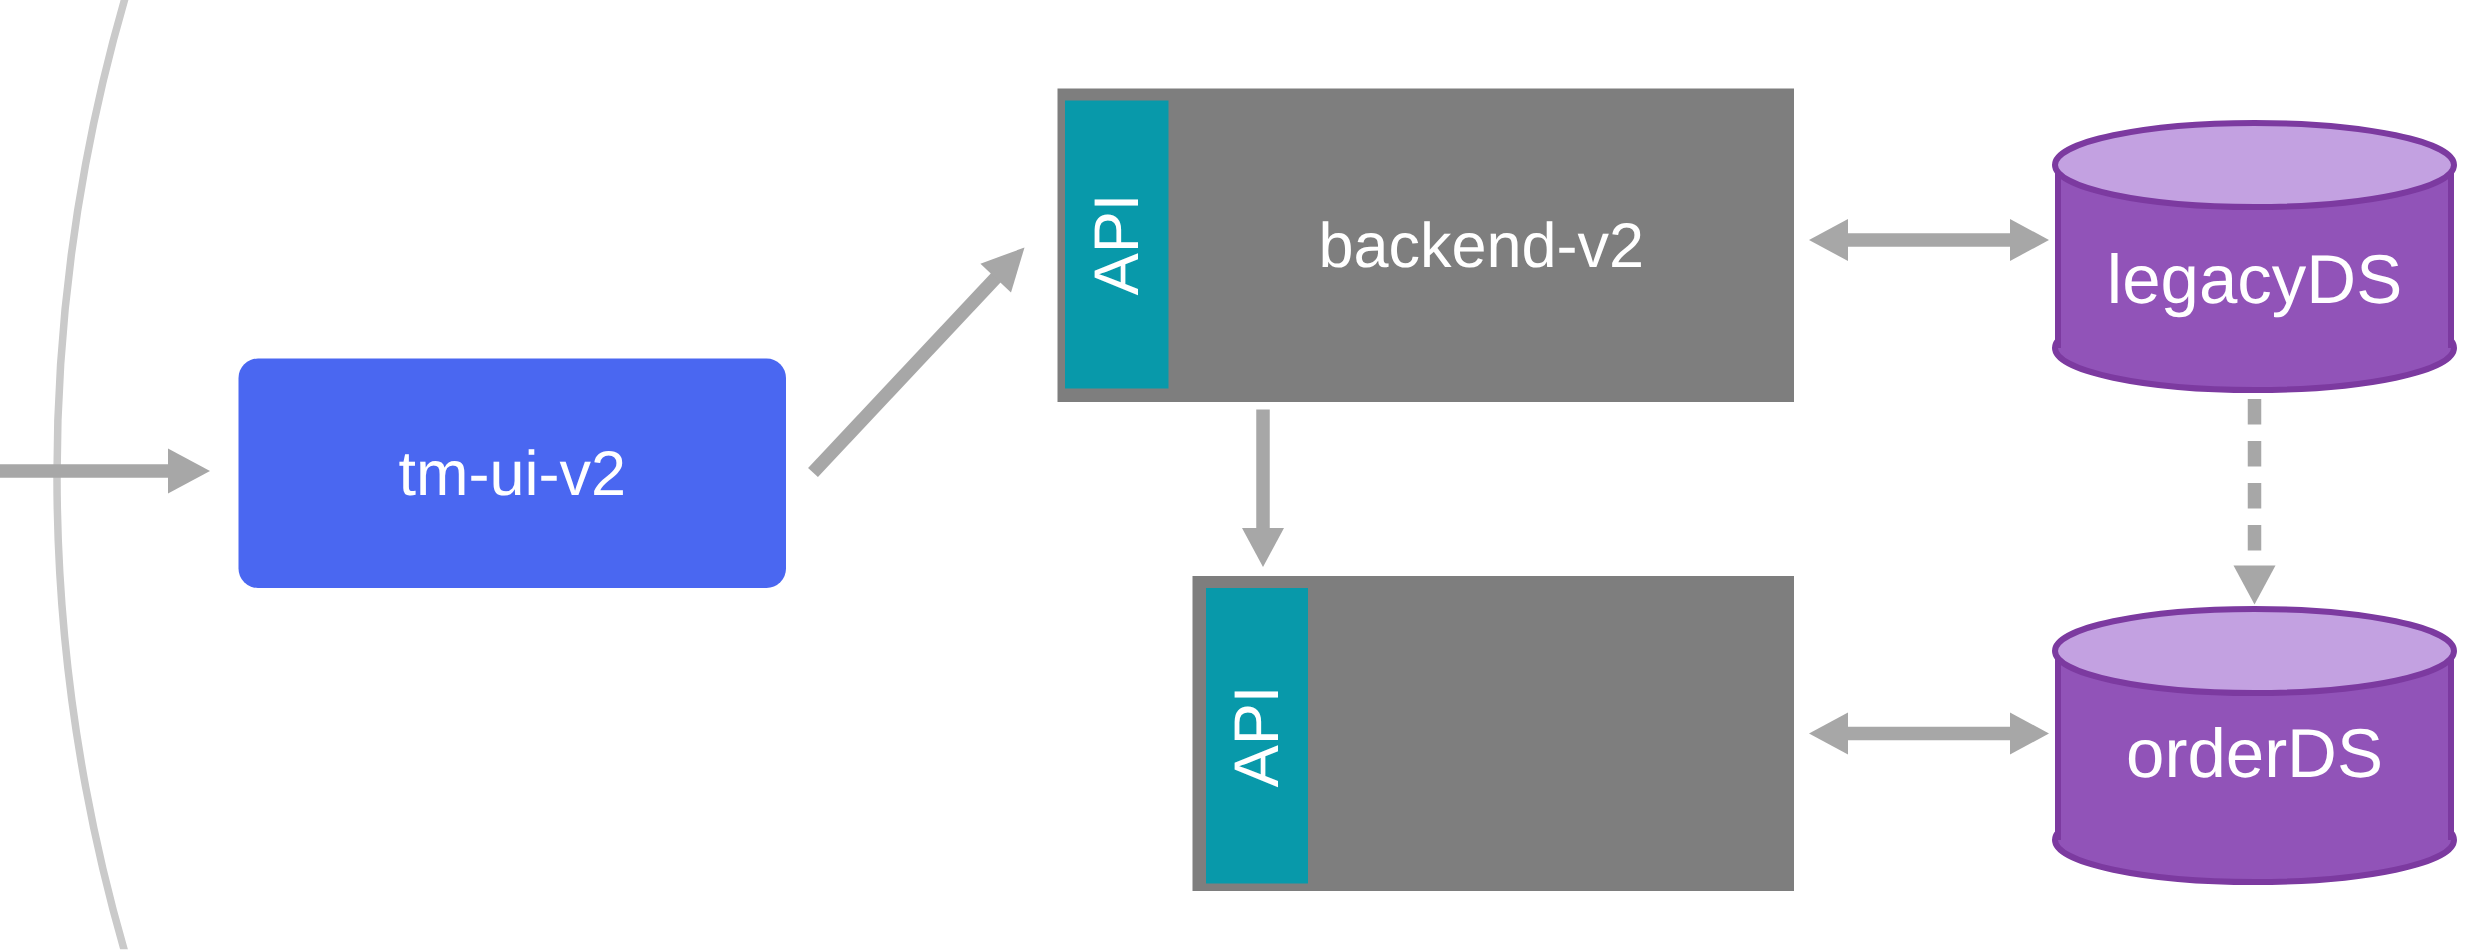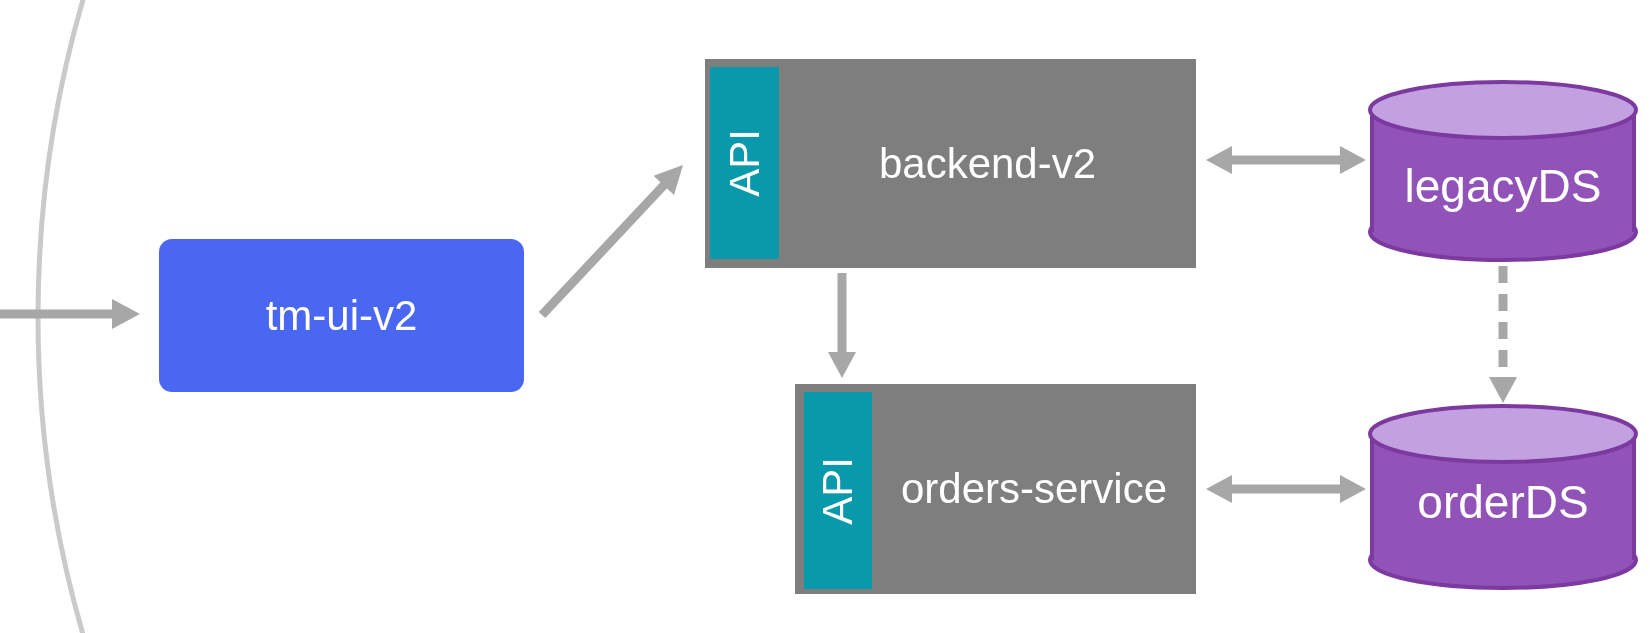--- a/index.html
+++ b/index.html
@@ -185,21 +185,18 @@
     </div>
     <div class="hlabel">
       <span class="node-label">backend-v2</span>
     </div>
   </div>
 
   <div class="node node-orders">
     <div class="api-strip">
       <span class="api-text">API</span>
     </div>
-    <div class="hlabel">
-      <span class="node-label">orders-service</span>
-    </div>
   </div>
 
   <div class="cyl-label legacy">legacyDS</div>
   <div class="cyl-label order">orderDS</div>
 
 </div>
 
 </body></html>

